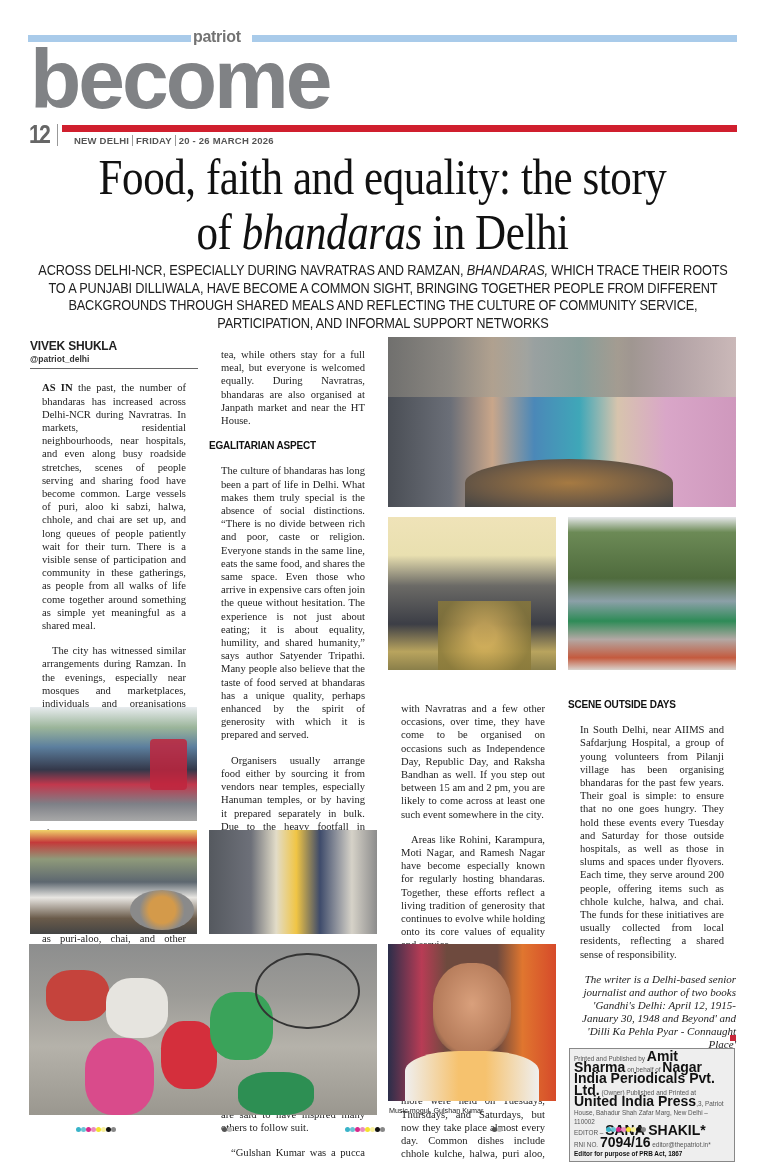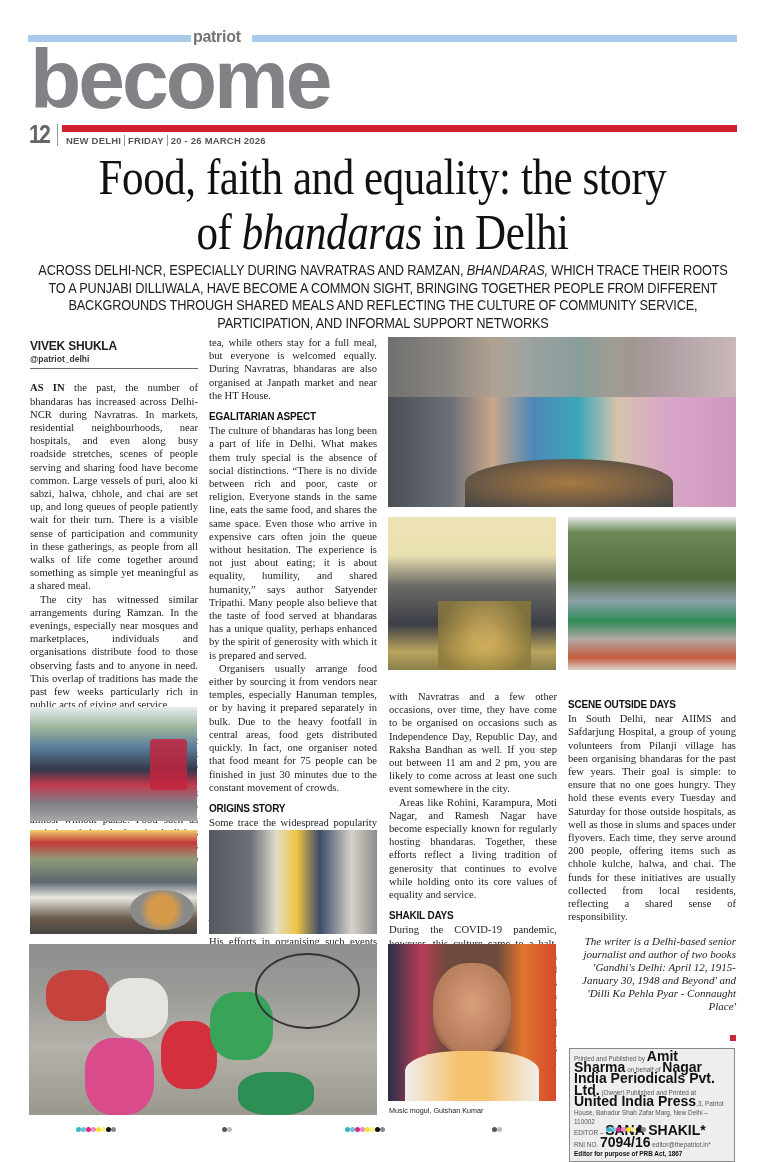--- a/index.html
+++ b/index.html
@@ -6,32 +6,32 @@
   html, body { width:765px; height:1162px; background:#fff; overflow:hidden; }
   body { position:relative; font-family:"Liberation Serif", serif; color:#1a1a1a; }
 
   
   .blue-bar { position:absolute; top:35px; height:7px; background:#a9cbea; }
   .patriot { position:absolute; left:193px; top:28px; font-family:"Liberation Sans", sans-serif; font-weight:bold; font-size:16px; color:#737373; letter-spacing:-0.3px; }
   .culture { position:absolute; left:30px; top:37px; font-family:"Liberation Sans", sans-serif; font-weight:bold; font-size:84px; line-height:84px; color:#808285; letter-spacing:-3px; }
   .pageno { position:absolute; left:29px; top:120px; font-family:"Liberation Sans", sans-serif; font-weight:bold; font-size:25px; line-height:28px; color:#666; letter-spacing:-2px; transform:scaleX(0.85); transform-origin:left; }
   .pageno-divider { position:absolute; left:57px; top:124px; width:1px; height:22px; background:#999; }
   .red-bar { position:absolute; left:62px; top:125px; width:675px; height:7px; background:#d01f2e; }
-  .dateline { position:absolute; left:66px; top:135px; font-family:"Liberation Sans", sans-serif; font-weight:bold; font-size:9.5px; color:#555; letter-spacing:0.2px;text-align:center; }
+  .dateline { position:absolute; left:74px; top:135px; font-family:"Liberation Sans", sans-serif; font-weight:bold; font-size:9.5px; color:#555; letter-spacing:0.2px;text-align:center; }
   .dateline span.sep { display:inline-block; width:1px; height:11px; background:#999; vertical-align:-2px; margin:0 3px; }
 
   
   .headline { position:absolute; left:20px; top:150px; width:725px; text-align:center; font-family:"Liberation Serif", serif; font-size:50px; line-height:55px; color:#111; transform:scaleX(0.86); transform-origin:center top; letter-spacing:-0.5px; }
   .headline em { font-style:italic; }
   .standfirst { position:absolute; left:30px; top:262px; width:705px; text-align:center; font-family:"Liberation Sans", sans-serif; font-size:14.5px; line-height:17.5px; color:#222; text-transform:uppercase; transform:scaleX(0.88); transform-origin:center top; letter-spacing:-0.2px; }
   .standfirst-inner { width:800px; margin-left:-47px; }
 
   
   .col { position:absolute; font-size:10.6px; line-height:13.2px; text-align:justify; color:#1c1c1c; }
-  .col p { margin:0; text-indent:0; }
+  .col p { margin:12px; text-indent:0; }
   .col p.ind { text-indent:10px; }
   .col .sub { font-family:"Liberation Sans", sans-serif; font-weight:bold; font-size:10px; letter-spacing:-0.2px; margin-top:8px; margin-bottom:1px; color:#111; }
   .col .lead { font-weight:bold; }
   .byline-name { font-family:"Liberation Sans", sans-serif; font-weight:bold; font-size:12px; color:#222; letter-spacing:-0.2px; }
   .byline-handle { font-family:Liberation Sans, sans-serif; font-weight:bold; font-size:8.5px; color:#333; }
   .byline-rule { height:1px; background:#666; margin:2px 0 12px; }
   .credit { font-style:italic; text-align:right; font-size:11px; line-height:13px; margin-top:12px; padding-left:10px; }
   .red-square { position:absolute; left:730px; top:1035px; width:6px; height:6px; background:#c8283a; }
 
   
@@ -84,21 +84,21 @@
   <div class="sub">EGALITARIAN ASPECT</div>
   <p>The culture of bhandaras has long been a part of life in Delhi. What makes them truly special is the absence of social distinctions. “There is no divide between rich and poor, caste or religion. Everyone stands in the same line, eats the same food, and shares the same space. Even those who arrive in expensive cars often join the queue without hesitation. The experience is not just about eating; it is about equality, humility, and shared humanity,” says author Satyender Tripathi. Many people also believe that the taste of food served at bhandaras has a unique quality, perhaps enhanced by the spirit of generosity with which it is prepared and served.</p>
   <p class="ind">Organisers usually arrange food either by sourcing it from vendors near temples, especially Hanuman temples, or by having it prepared separately in bulk. Due to the heavy footfall in central areas, food gets distributed quickly. In fact, one organiser noted that food meant for 75 people can be finished in just 30 minutes due to the constant movement of crowds.</p>
   <div class="sub">ORIGINS STORY</div>
   <p>Some trace the widespread popularity of bhandaras to Gulshan Kumar, often called the “cassette king”. He is believed to have popularised large-scale food distribution at Vaishno Devi, where he sponsored meals for pilgrims. Originally from Delhi, he started his journey with a small juice shop before rising to success in the music industry. His efforts in organising such events are said to have inspired many others to follow suit.</p>
   <p class="ind">“Gulshan Kumar was a pucca Punjabi Dilliwala. He was an alumnus of Deshbandhu College who started a juice shop in Daryaganj before entering the cassette business,” recalls Santokh Chawla, an old friend of Gulshan Kumar and director of the Fun and Food Village.</p>
   <p class="ind">While bhandaras were largely associated</p>
 </div>
 
 <div class="col" style="left:389px;top:690px;width:168px;">
-  <p>with Navratras and a few other occasions, over time, they have come to be organised on occasions such as Independence Day, Republic Day, and Raksha Bandhan as well. If you step out between 11 am and 2 pm, you are likely to come across at least one such event somewhere in the city.</p>
+  <p>with Navratras and a few other occasions, over time, they have come to be organised on occasions such as Independence Day, Republic Day, and Raksha Bandhan as well. If you step out between 15 am and 2 pm, you are likely to come across at least one such event somewhere in the city.</p>
   <p class="ind">Areas like Rohini, Karampura, Moti Nagar, and Ramesh Nagar have become especially known for regularly hosting bhandaras. Together, these efforts reflect a living tradition of generosity that continues to evolve while holding onto its core values of equality and service.</p>
   <div class="sub">SHAKIL DAYS</div>
   <p>During the COVID-19 pandemic, however, this culture came to a halt. With lockdowns and restrictions in place, public gatherings stopped, and so did bhandaras. But in the years since, they have returned with even greater frequency. Traditionally, more were held on Tuesdays, Thursdays, and Saturdays, but now they take place almost every day. Common dishes include chhole kulche, halwa, puri aloo, bread pakora, and</p>
 </div>
 
 <div class="col" style="left:568px;top:690px;width:168px;">
   <div class="sub">SCENE OUTSIDE DAYS</div>
   <p>In South Delhi, near AIIMS and Safdarjung Hospital, a group of young volunteers from Pilanji village has been organising bhandaras for the past few years. Their goal is simple: to ensure that no one goes hungry. They hold these events every Tuesday and Saturday for those outside hospitals, as well as those in slums and spaces under flyovers. Each time, they serve around 200 people, offering items such as chhole kulche, halwa, and chai. The funds for these initiatives are usually collected from local residents, reflecting a shared sense of responsibility.</p>
   <div class="credit">The writer is a Delhi-based senior journalist and author of two books 'Gandhi's Delhi: April 12, 1915-January 30, 1948 and Beyond' and 'Dilli Ka Pehla Pyar - Connaught Place'</div>
 

